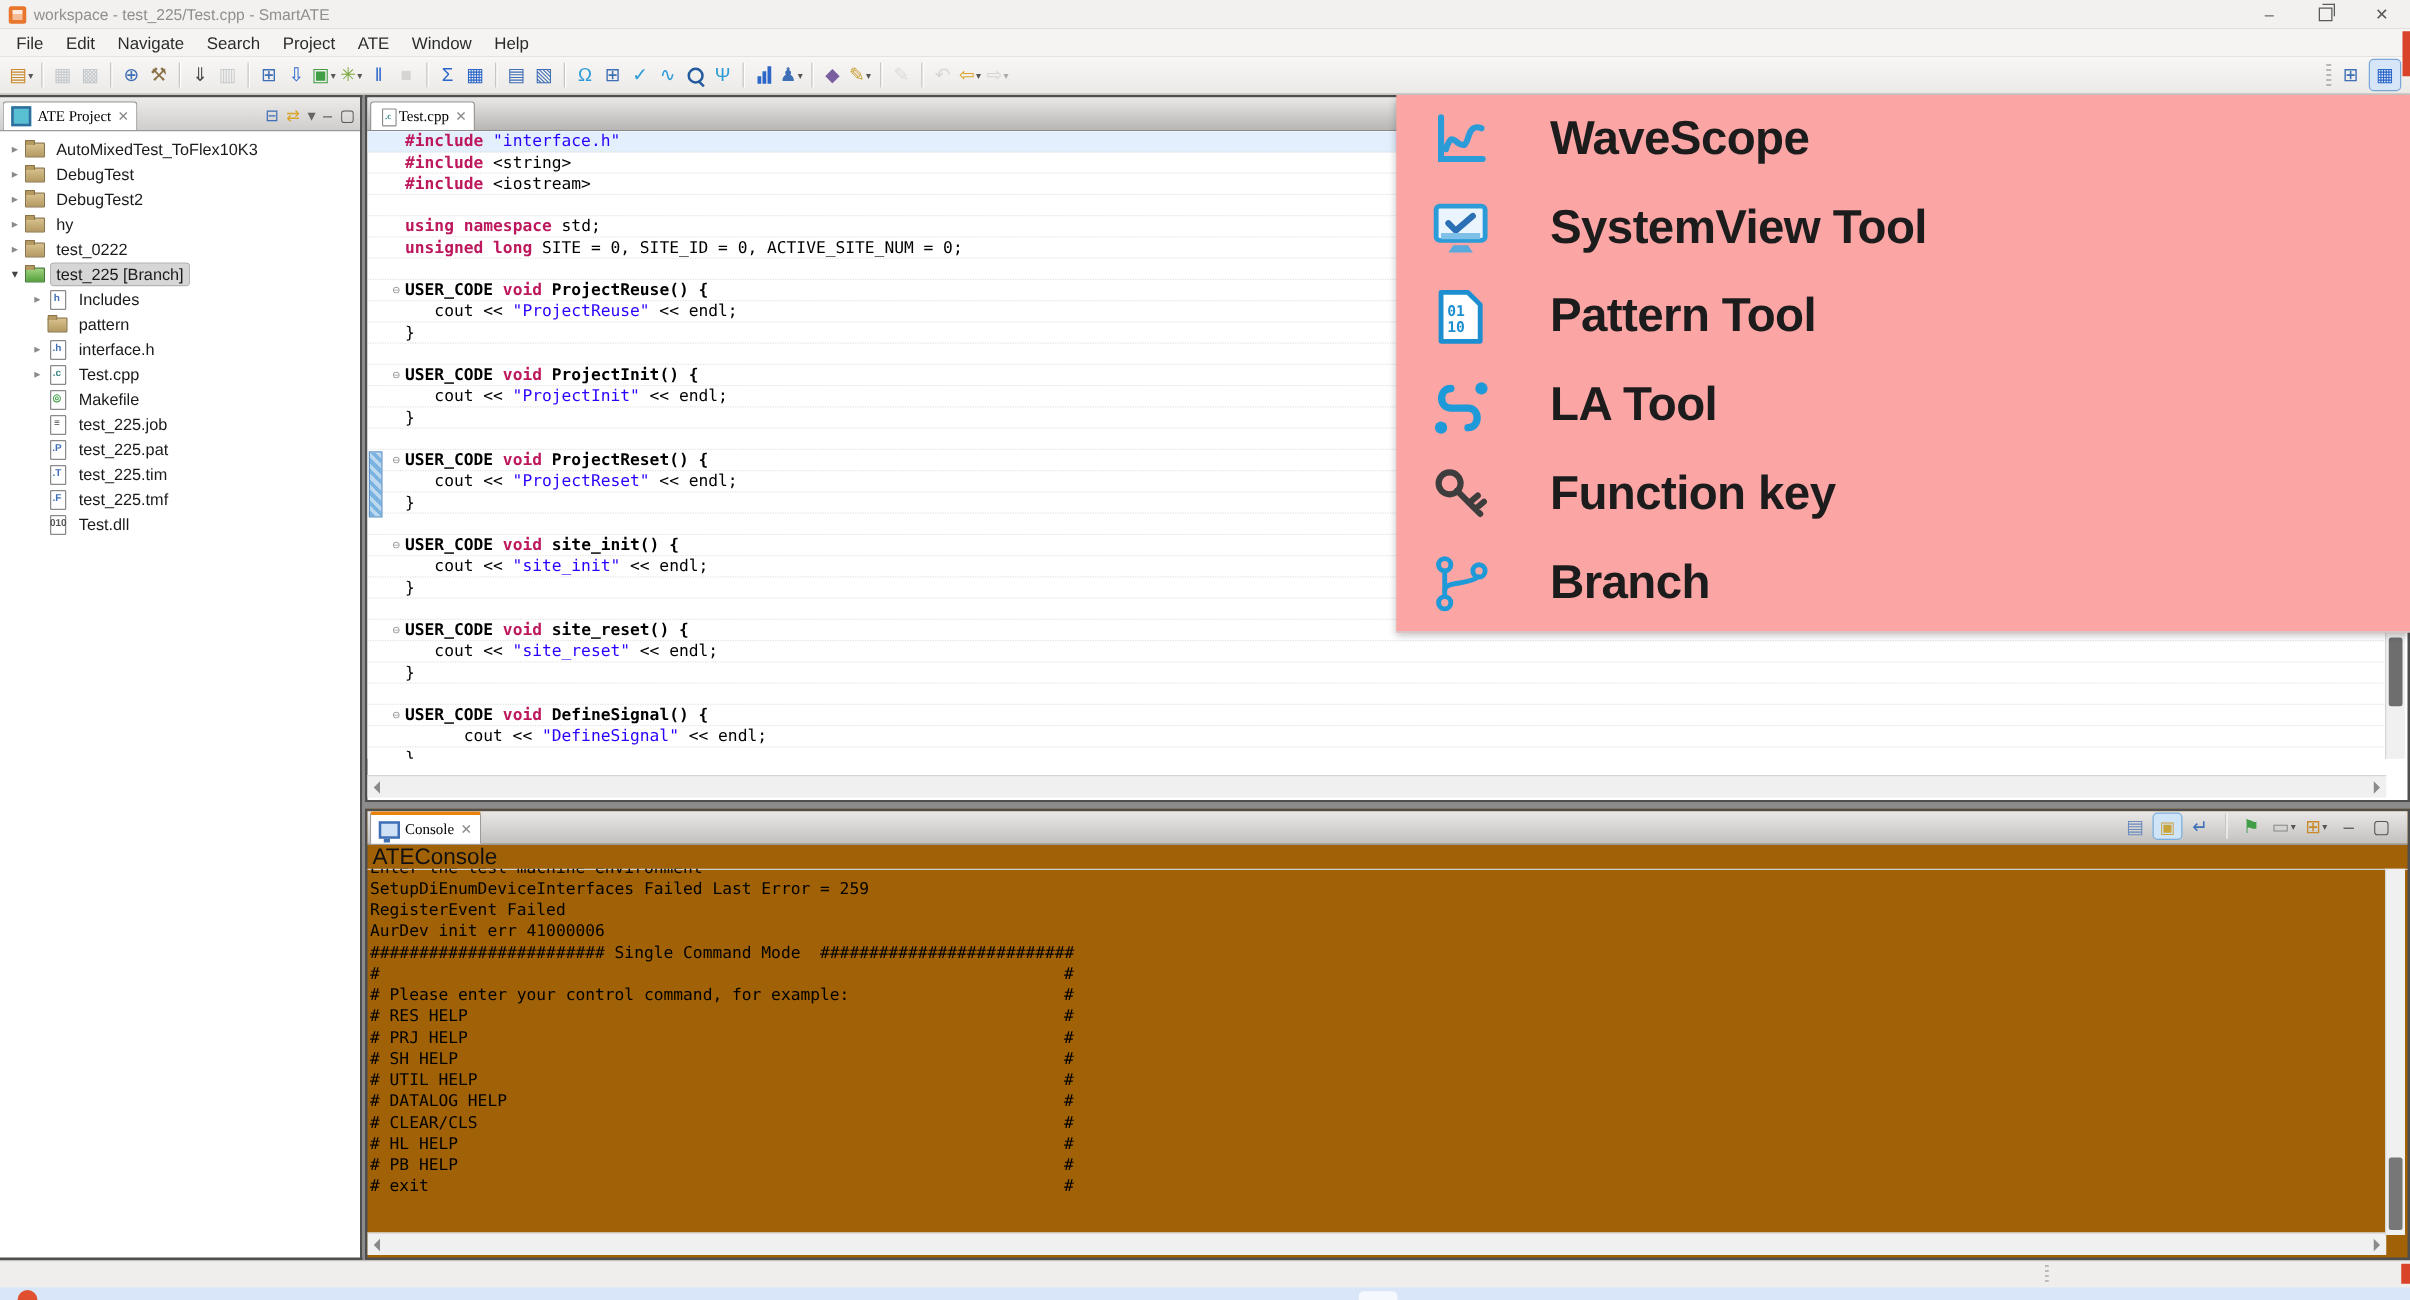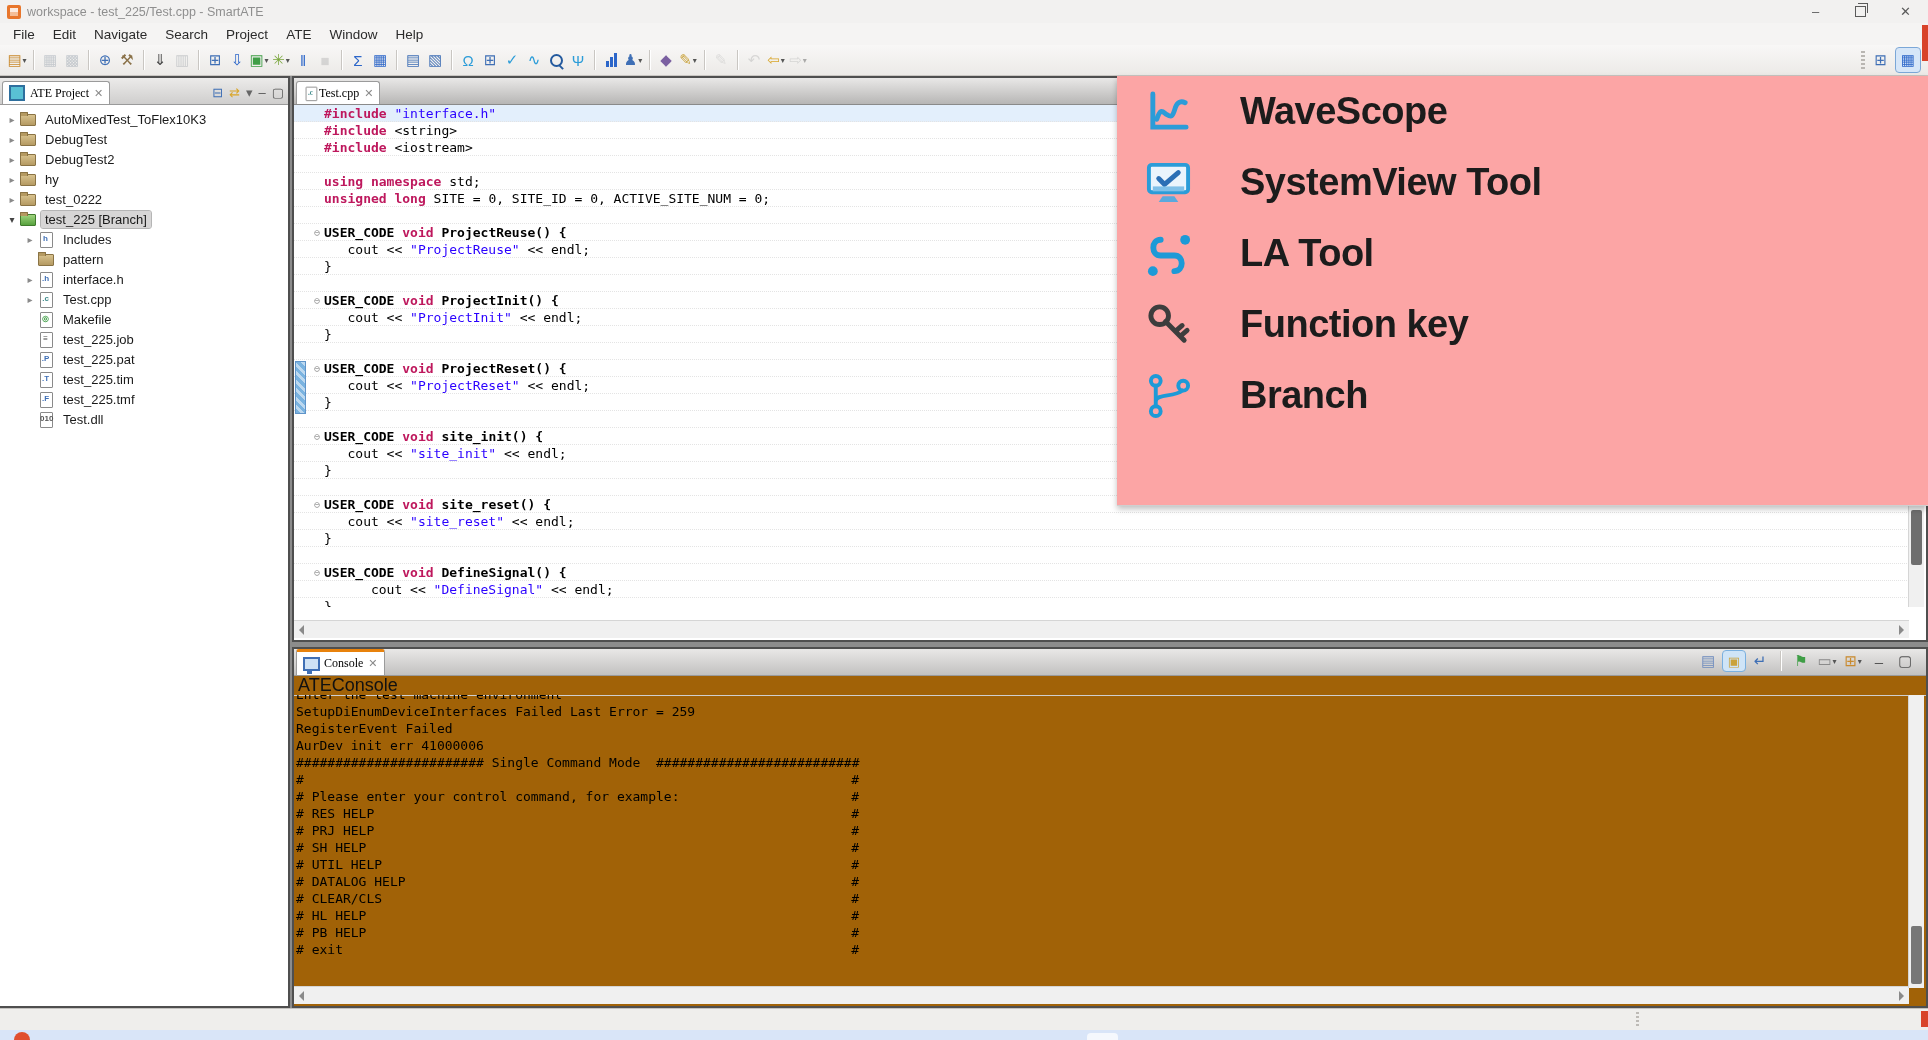--- a/index.html
+++ b/index.html
@@ -481,20 +481,30 @@
             <path d="M14 20 l6 6 l14 -12" fill="none" stroke="#2b6fb5" stroke-width="5" stroke-linecap="round" stroke-linejoin="round"></path>
             <rect x="8" y="28" width="32" height="5" fill="#7fc0e8"></rect>
             <path d="M18 38 h12 l4 6 h-20 z" fill="#5aa9dd"></path>
           </svg>
         </span>
         <span class="ov-label">SystemView Tool</span>
       </div>
       <div class="ov-item">
         <span class="ov-icon">
           <svg width="47" height="47" viewBox="0 0 48 48">
+            <path d="M8 4 h22 l10 10 v30 h-32 z" fill="#fff" stroke="#1d8fd0" stroke-width="4" stroke-linejoin="round"></path>
+            <text x="13" y="23" font-family="DejaVu Sans Mono,monospace" font-size="12" font-weight="bold" fill="#1d8fd0">01</text>
+            <text x="13" y="36" font-family="DejaVu Sans Mono,monospace" font-size="12" font-weight="bold" fill="#1d8fd0">10</text>
+          </svg>
+        </span>
+        <span class="ov-label">Pattern Tool</span>
+      </div>
+      <div class="ov-item">
+        <span class="ov-icon">
+          <svg width="47" height="47" viewBox="0 0 48 48">
             <path d="M16 10 C6 10 6 26 16 26 L30 26 C40 26 40 42 30 42" fill="none" stroke="#1d9ad7" stroke-width="6" stroke-linecap="round"></path>
             <circle cx="8" cy="42" r="5" fill="#1d9ad7"></circle>
             <circle cx="41" cy="10" r="5" fill="#1d9ad7"></circle>
           </svg>
         </span>
         <span class="ov-label">LA Tool</span>
       </div>
       <div class="ov-item">
         <span class="ov-icon">
           <svg width="47" height="47" viewBox="0 0 48 48">

